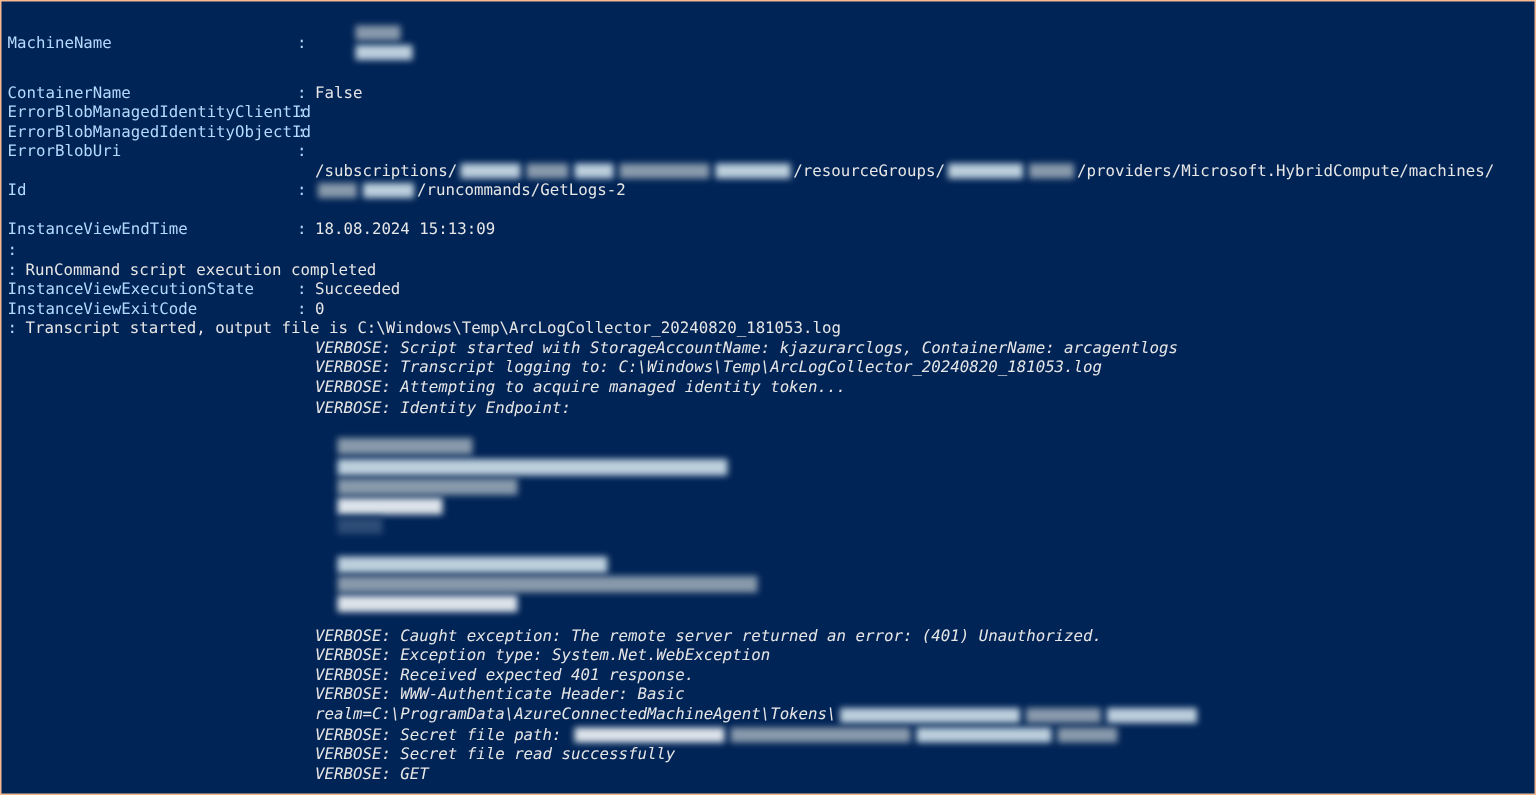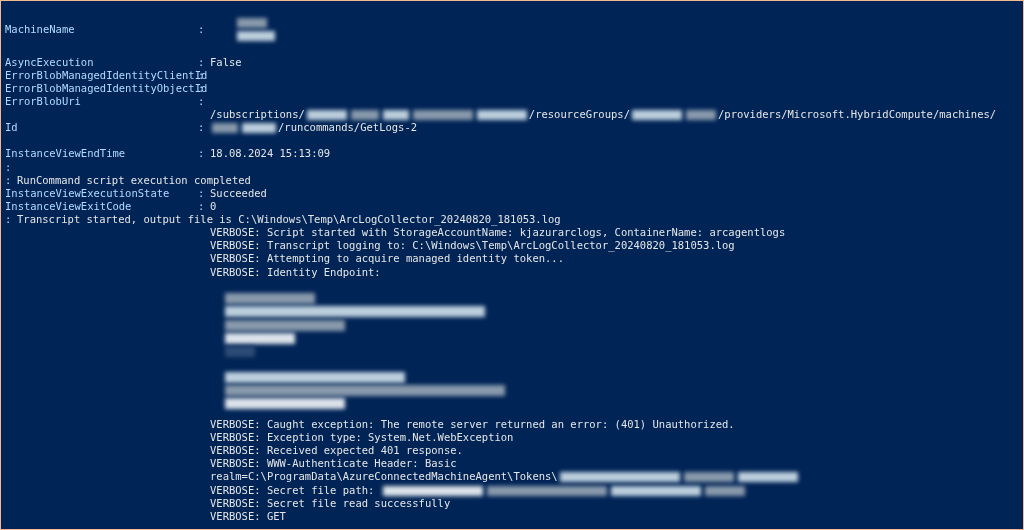--- a/index.html
+++ b/index.html
@@ -28,20 +28,21 @@
     color:#e6e6e6;
     white-space:pre-wrap;
     word-break:break-all;
     position:relative;
   }
   .ind{
     padding-left:205px;
     white-space:pre-wrap;
     word-break:break-all;
     position:relative;
+    font-style:italic;
   }
   .redact{
     display:inline-block;
     height:10px;
     vertical-align:middle;
     margin:0 2px;
     filter:blur(2px);
     opacity:0.95;
   }
   .r-g  {background:#90a0b0;}
@@ -55,21 +56,21 @@
 
 <div class="row">
   <span class="label">MachineName</span>
   <span class="colon">:</span>
   <span class="val">
     <span class="redact r-g" style="width:30px;"></span>
     <span class="redact r-lg" style="width:38px;"></span>
   </span>
 </div>
 <div class="row">
-  <span class="label">AsyncExecution</span>
+  <span class="label">ContainerName</span>
     <span class="colon">:</span>
   <span class="val">False</span>
 </div>
 <div class="row">
   <span class="label">ErrorBlobManagedIdentityClientId</span>
     <span class="colon">:</span>
   <span class="val"></span>
 </div>
 <div class="row">
   <span class="label">ErrorBlobManagedIdentityObjectId</span>

